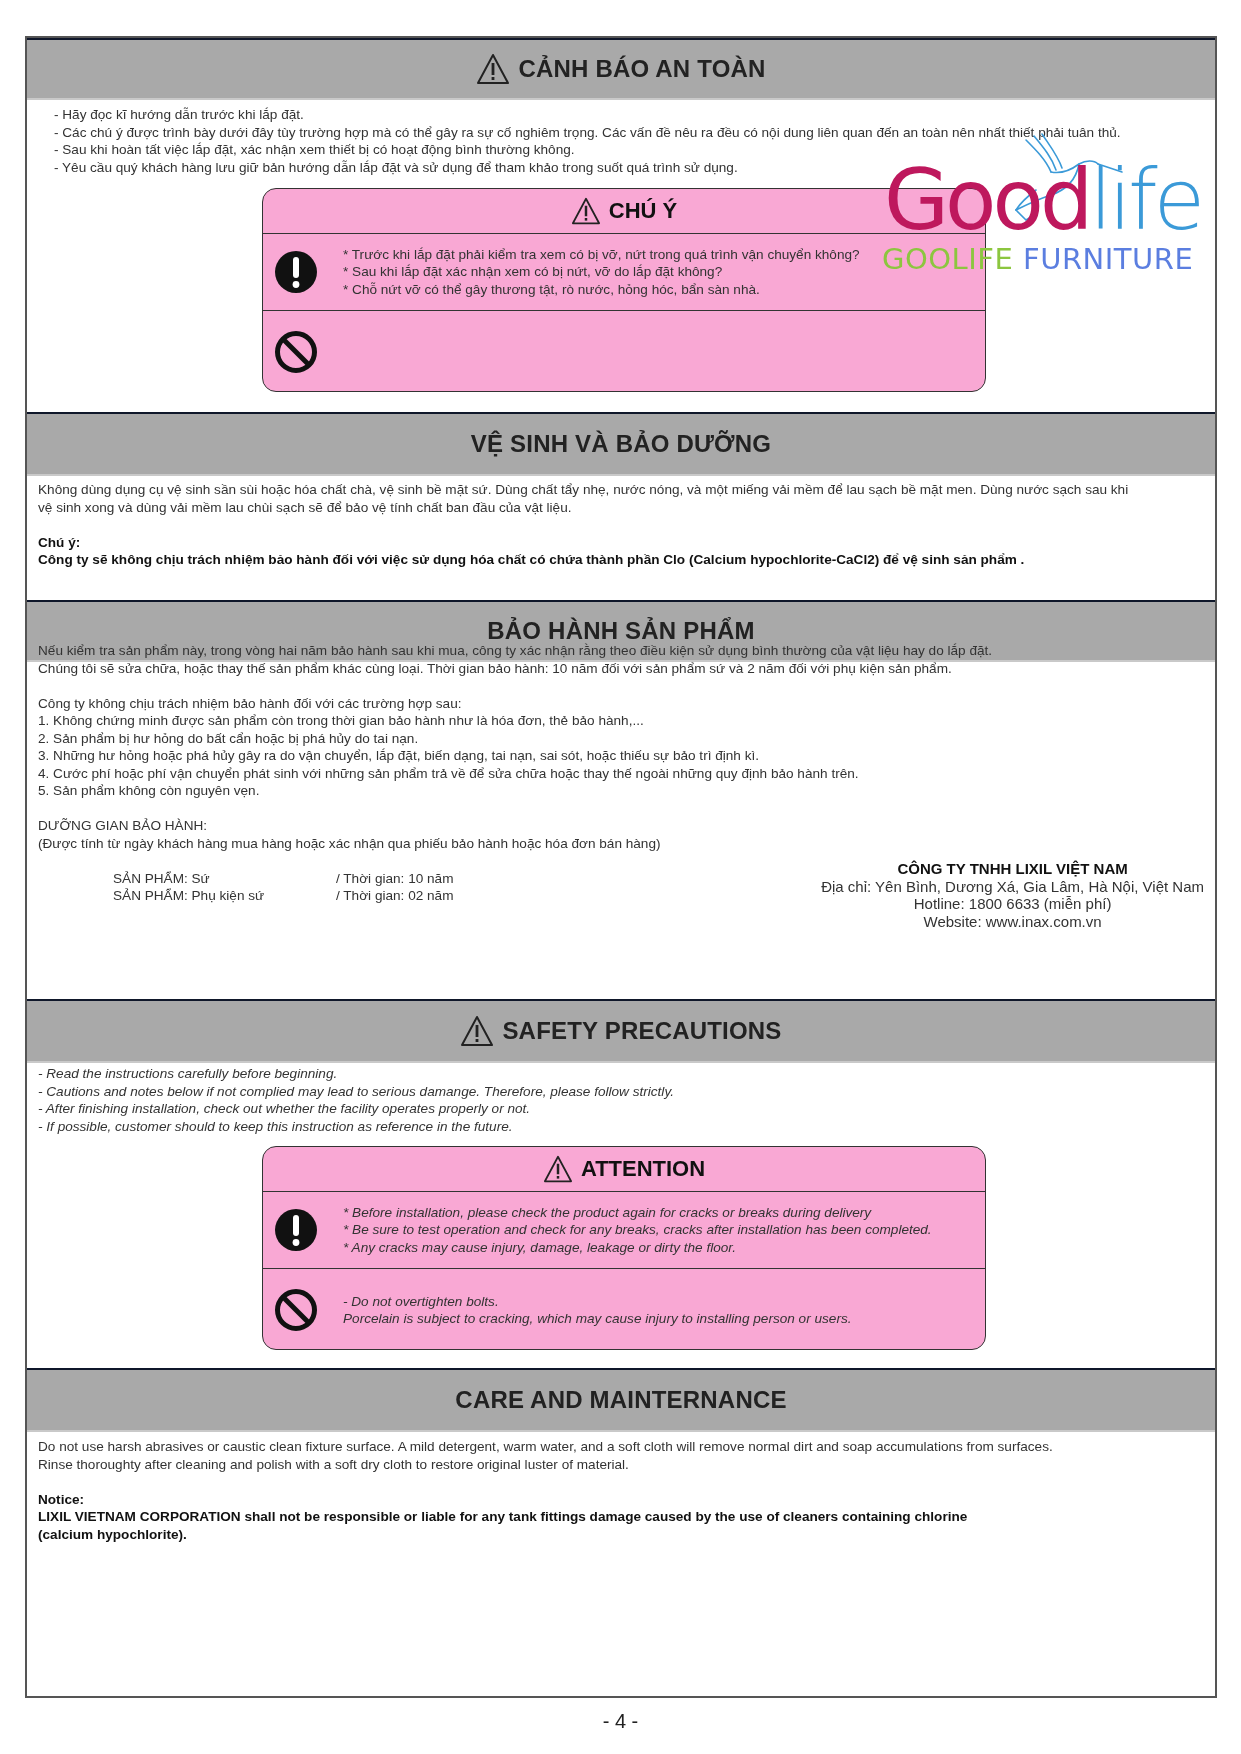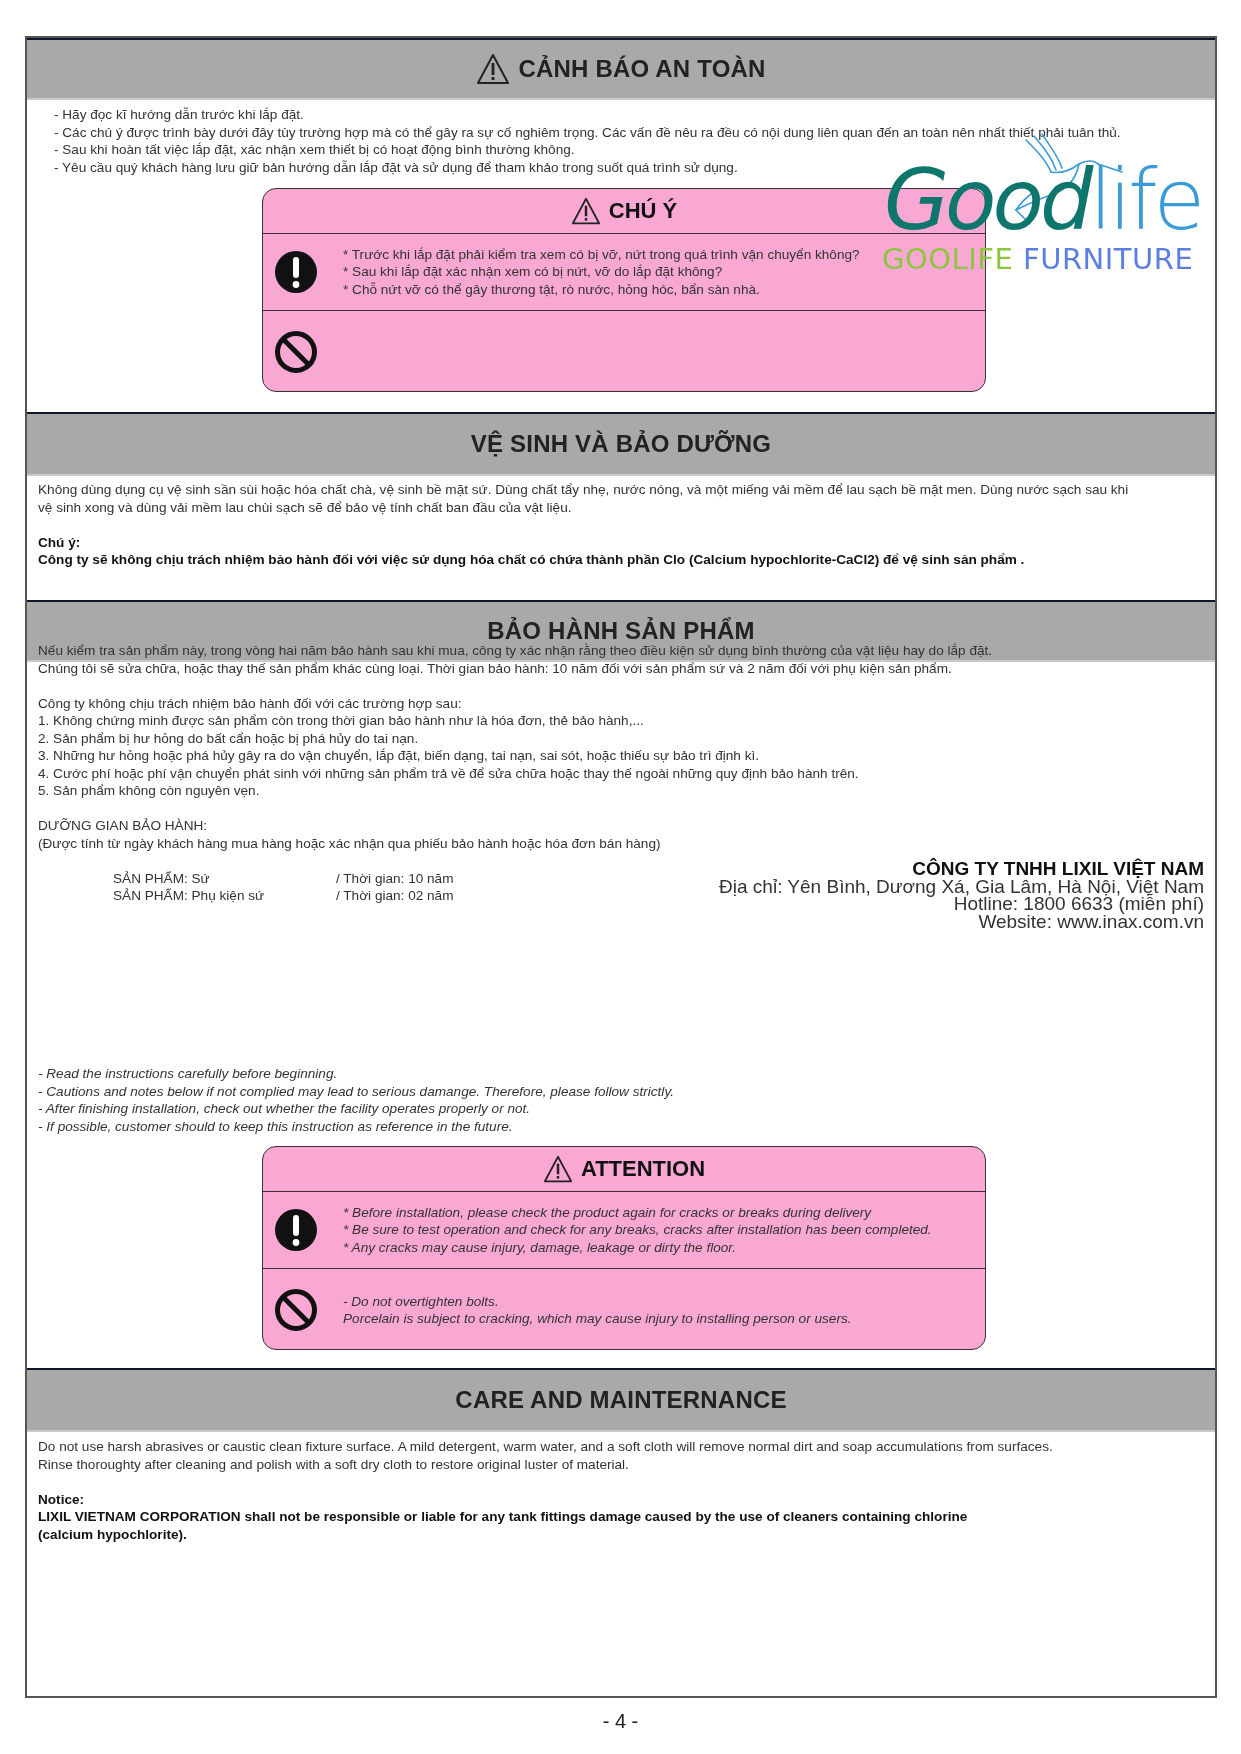--- a/index.html
+++ b/index.html
@@ -19,21 +19,21 @@
   .box { position:absolute; border:1.5px solid #333; border-radius:14px; box-sizing:border-box; background:#f9a8d4; }
   .box-title { height:44px; border-bottom:1.5px solid #333; display:flex; align-items:center;
                justify-content:center; font-weight:bold; font-size:22px; color:#111; }
   .box-title .warn-tri { width:30px; height:28px; }
   .box-row { position:relative; display:flex; align-items:center; }
   .box-row.first { height:76px; border-bottom:1.5px solid #333; }
   .box-row.second { height:82px; }
   .box-row .icon { width:46px; height:46px; margin-left:10px; margin-right:24px; flex:none; }
   .box-row .lines { font-size:13.6px; line-height:17.5px; color:#333; }
   .logo { position:absolute; left:876px; top:130px; width:320px; height:150px; }
-  .company { position:absolute; right:11px; text-align:right; font-size:19px; line-height:17.5px; color:#333; }
+  .company { position:absolute; right:11px; text-align:center; font-size:15px; line-height:17.5px; color:#333; }
   .page-number { position:absolute; top:1710px; left:0; width:1241px; text-align:center; font-size:20px; color:#222; }
   .prod-row { display:flex;gap:41px; }
   .prod-row .c1 { width:182px; padding-left:75px; }
 </style>
 </head>
 <body>
 
 <svg width="0" height="0" style="position:absolute">
   <defs>
     <symbol id="tri" viewBox="0 0 34 32">
@@ -129,20 +129,26 @@
       <span>/ Thời gian: 02 năm</span>
     </div>
   </div>
   <div class="company" style="top:822px;">
     <div class="bold">CÔNG TY TNHH LIXIL VIỆT NAM</div>
     <div>Địa chỉ: Yên Bình, Dương Xá, Gia Lâm, Hà Nội, Việt Nam</div>
     <div>Hotline: 1800 6633 (miễn phí)</div>
     <div>Website: www.inax.com.vn</div>
   </div>
 
+  <div class="band" style="top:961px; height:60px;">
+    <svg class="warn-tri">
+        <use href="#tri"></use>
+      </svg>
+    <span class="title">SAFETY PRECAUTIONS</span>
+  </div>
   <div class="text italic" style="top:1027px;">
     <p>- Read the instructions carefully before beginning.</p>
     <p>- Cautions and notes below if not complied may lead to serious damange. Therefore, please follow strictly.</p>
     <p>- After finishing installation, check out whether the facility operates properly or not.</p>
     <p>- If possible, customer should to keep this instruction as reference in the future.</p>
   </div>
 
   <div class="box" style="left:235px; top:1108px; width:724px; height:204px;">
     <div class="box-title">
       <svg class="warn-tri">
@@ -191,21 +197,21 @@
       <path d="M158 6 C168 18 176 28 180 40"></path>
       <path d="M166 4 C174 16 182 26 186 38"></path>
       <path d="M175 42 C185 44 195 40 203 34 C210 30 218 30 222 34"></path>
       <path d="M222 34 L246 42"></path>
       <path d="M203 34 C200 50 190 60 175 65 C160 70 150 75 140 80"></path>
       <path d="M140 80 C145 72 152 66 160 60"></path>
       <path d="M140 80 L150 90 L160 84"></path>
     </g>
   </svg>
   <div style="position:absolute; left:8px; top:28px; font-family:'DejaVu Sans', sans-serif; font-weight:200; font-size:84px; letter-spacing:-4px; line-height:84px;">
-    <span style="color:#0f766e; font-weight:normal;font-style:italic; -webkit-text-stroke:0px;">Good</span><span style="color:#3b9ad8;">life</span>
+    <span style="color:#be185d; font-weight:normal; -webkit-text-stroke:0px;">Good</span><span style="color:#3b9ad8;">life</span>
   </div>
   <div style="position:absolute; left:6px; top:114px; font-family:'DejaVu Sans', sans-serif; font-size:29px; line-height:30px; letter-spacing:0.5px;">
     <span style="color:#8cc63f;">GOOLIFE</span>
     <span style="color:#5b7ee0;">FURNITURE</span>
   </div>
 </div>
 
 <div class="page-number">- 4 -</div>
 
 </body></html>

